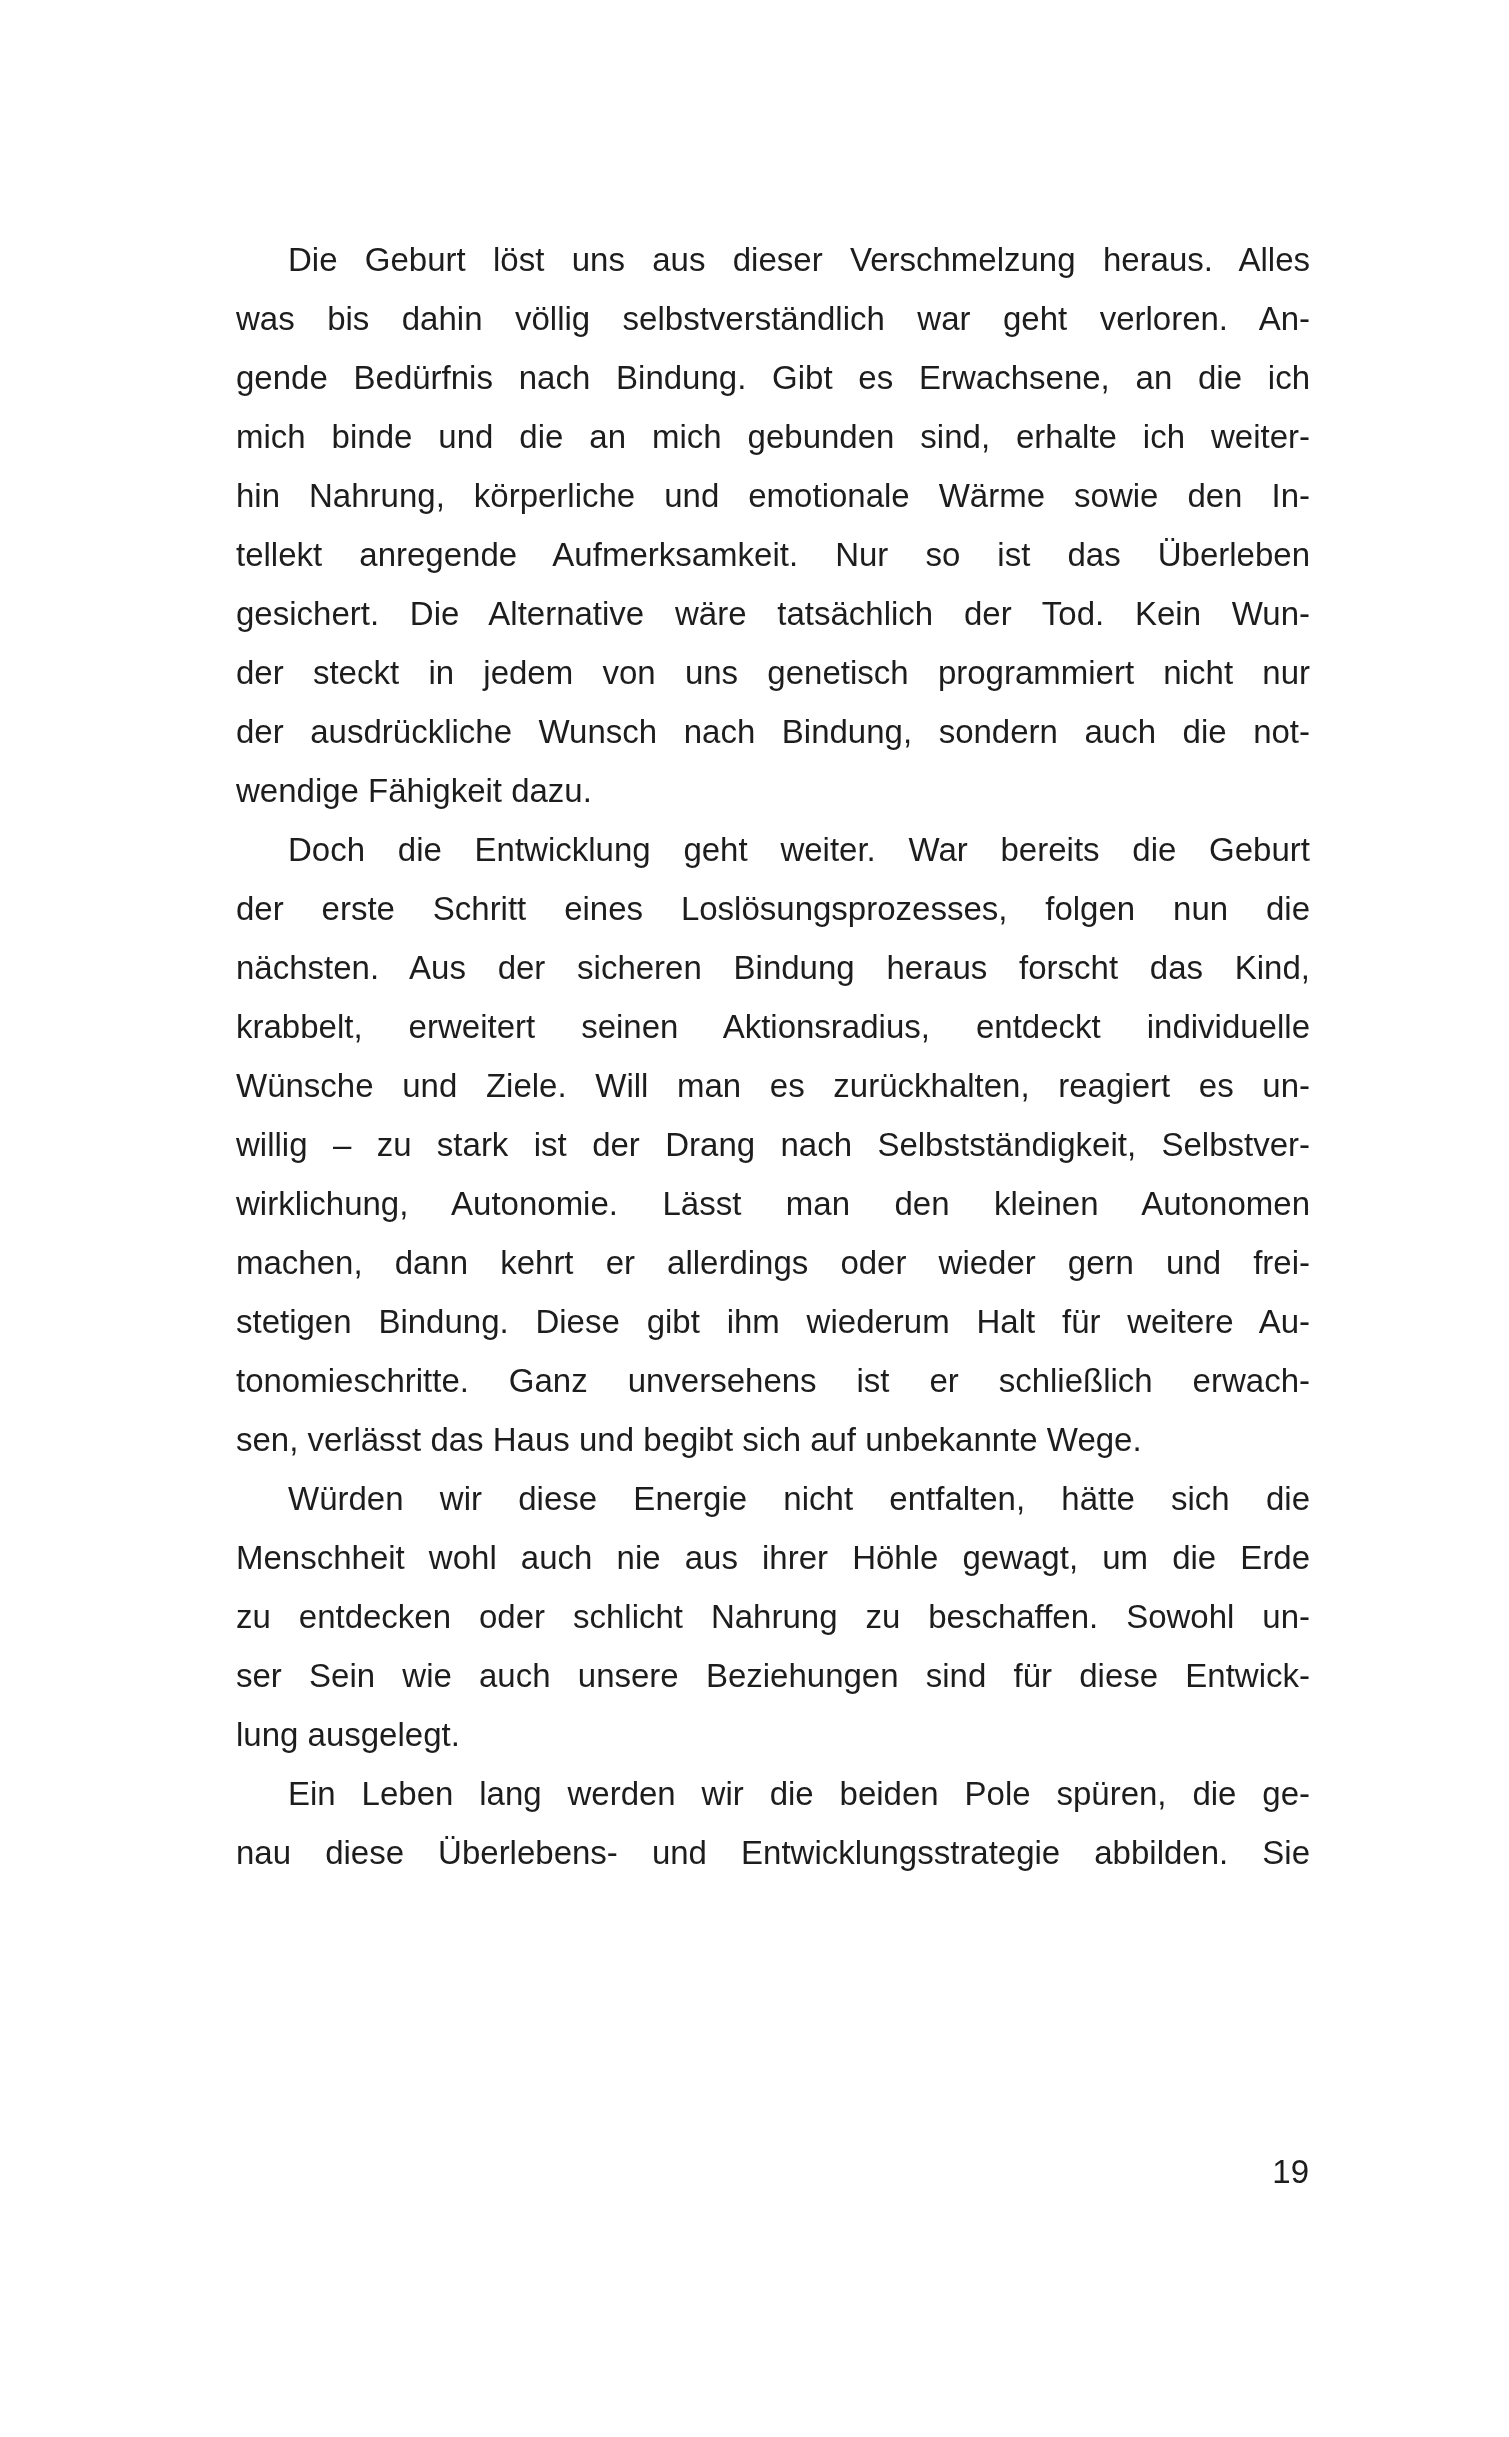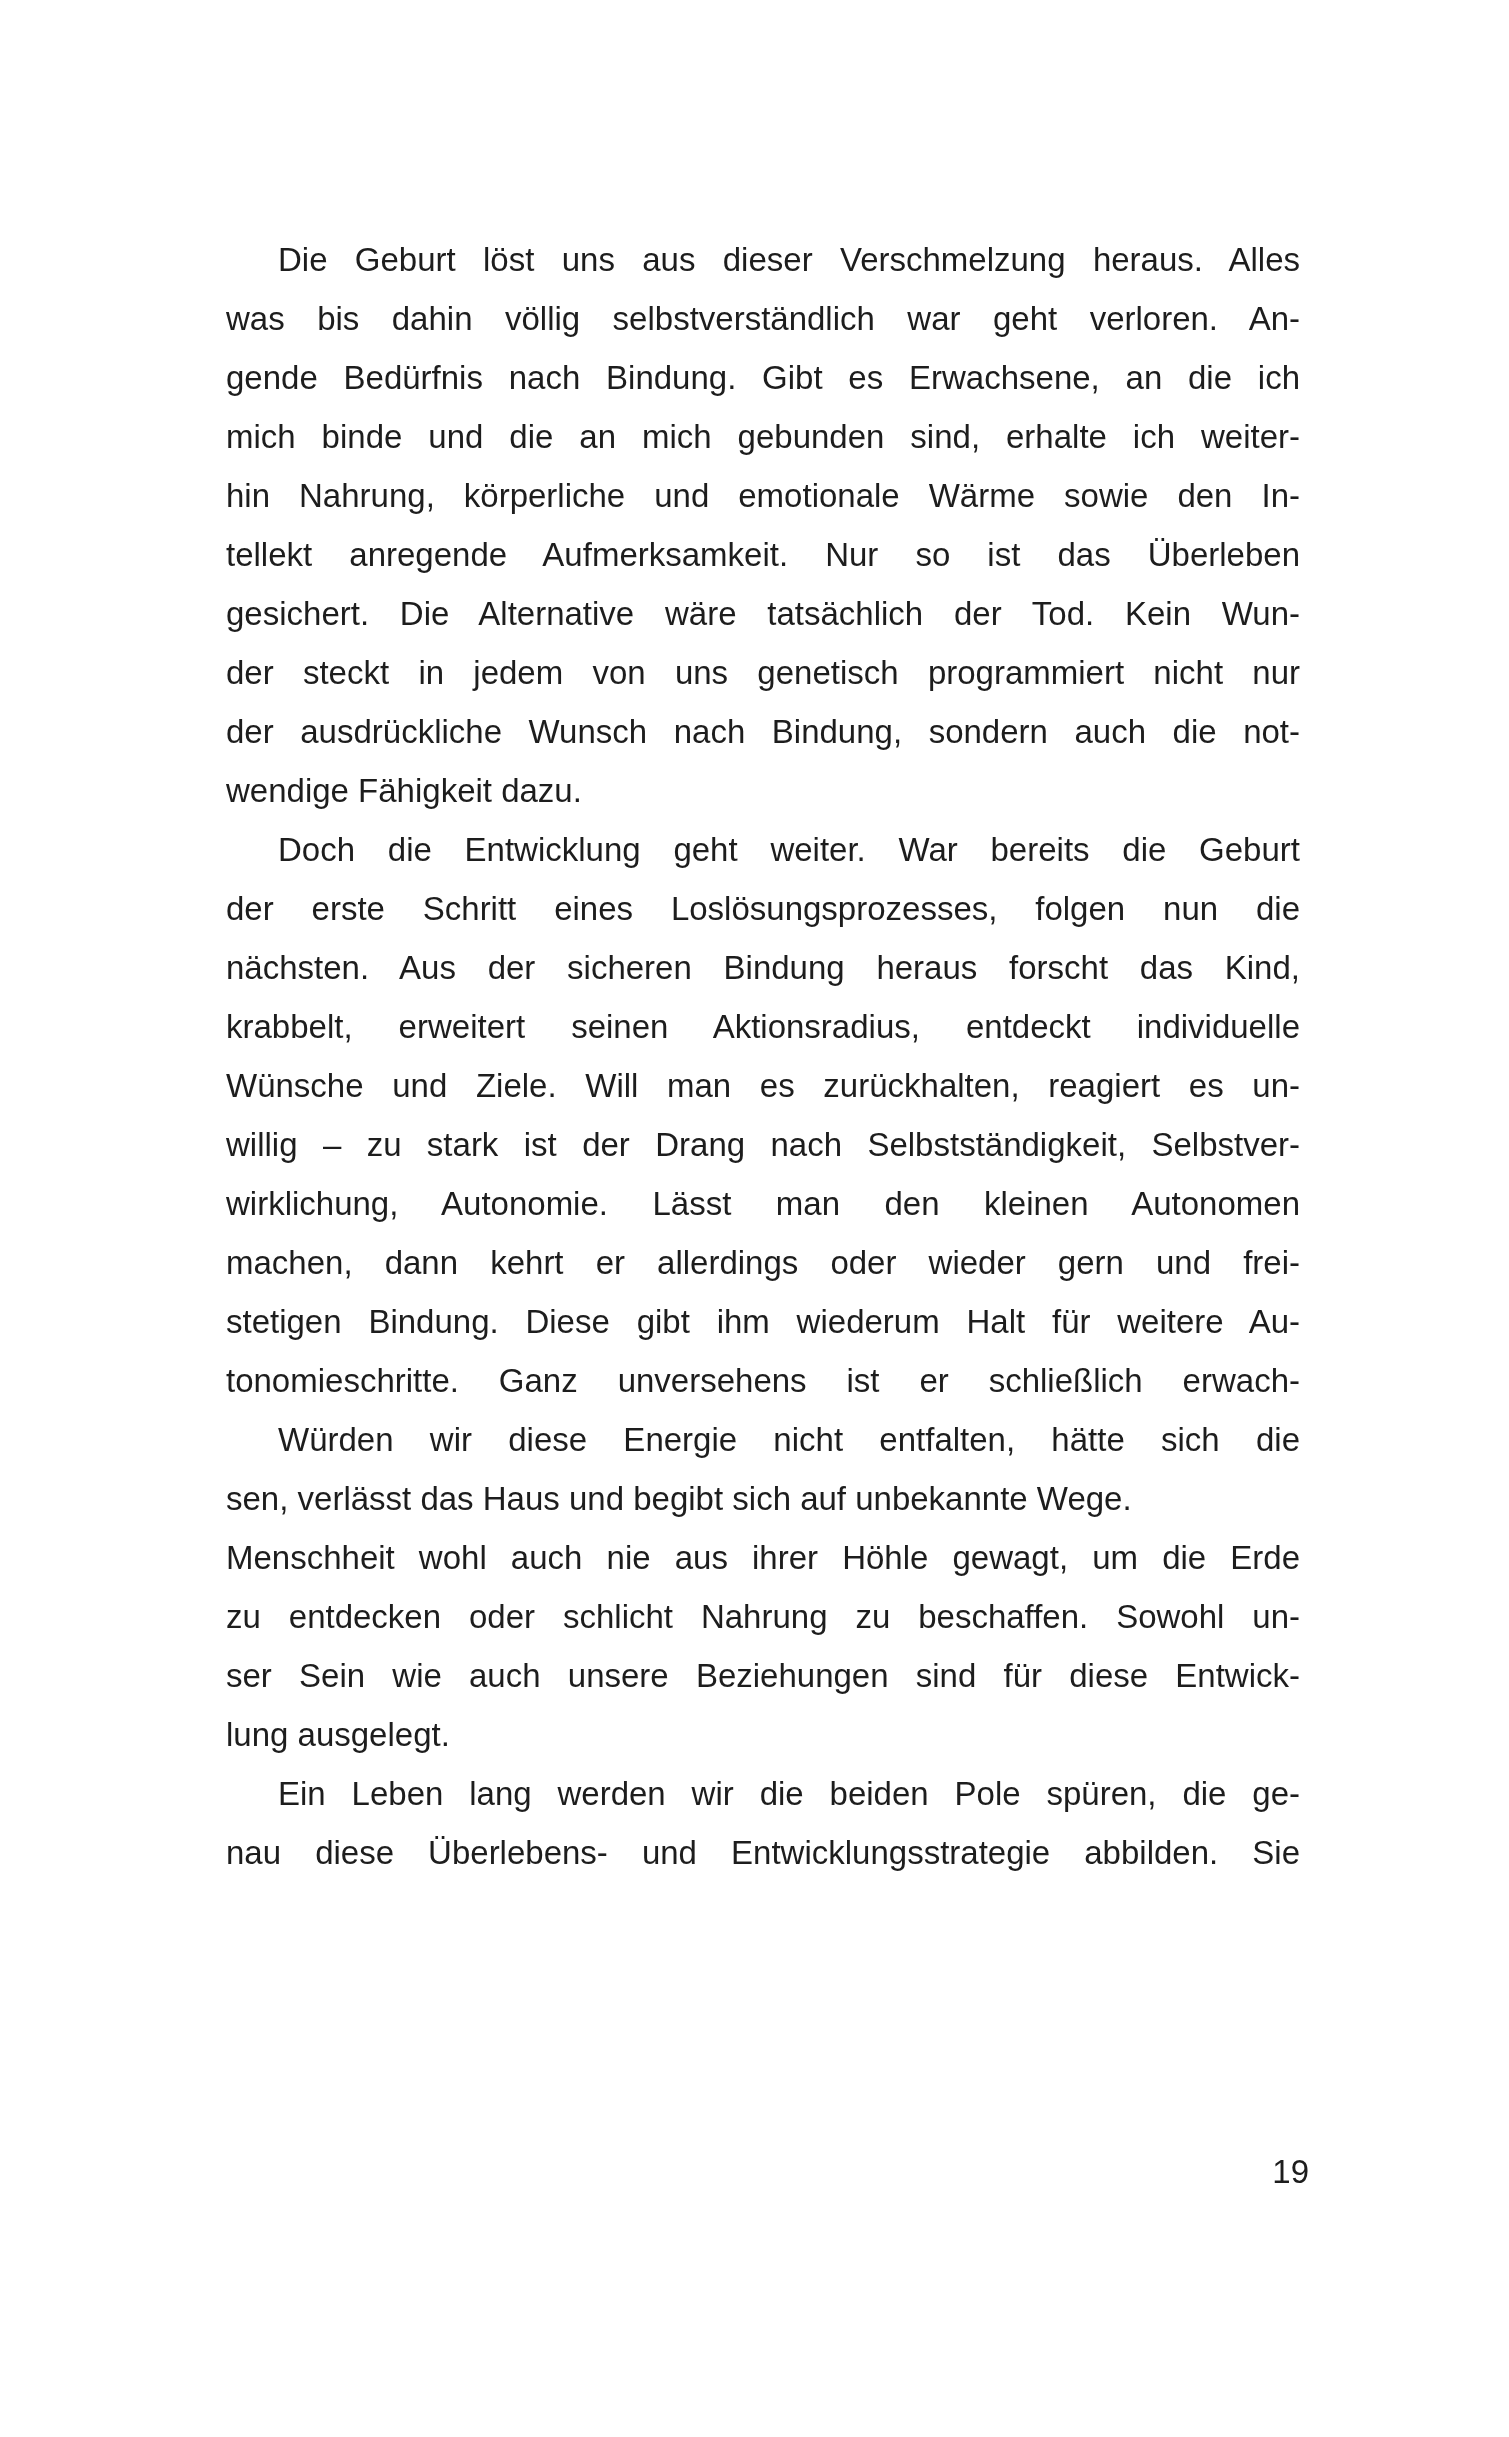--- a/index.html
+++ b/index.html
@@ -12,21 +12,21 @@
     position: relative;
     width: 1509px;
     height: 2438px;
     background: #ffffff;
     font-family: "Liberation Sans", sans-serif;
     color: #1d1d1d;
     overflow: hidden;
   }
   .text-block {
     position: absolute;
-    left: 226px;
+    left: 236px;
     top: 230px;
     width: 1074px;
     font-size: 33px;
     line-height: 59px;
     font-weight: 400;
   }
   .line {
     text-align: justify;
     text-align-last: justify;
   }
@@ -65,22 +65,22 @@
       <div class="line first">Doch die Entwicklung geht weiter. War bereits die Geburt</div>
       <div class="line">der erste Schritt eines Loslösungsprozesses, folgen nun die</div>
       <div class="line">nächsten. Aus der sicheren Bindung heraus forscht das Kind,</div>
       <div class="line">krabbelt, erweitert seinen Aktionsradius, entdeckt individuelle</div>
       <div class="line">Wünsche und Ziele. Will man es zurückhalten, reagiert es un-</div>
       <div class="line">willig – zu stark ist der Drang nach Selbstständigkeit, Selbstver-</div>
       <div class="line">wirklichung, Autonomie. Lässt man den kleinen Autonomen</div>
       <div class="line">machen, dann kehrt er allerdings oder wieder gern und frei-</div>
       <div class="line">stetigen Bindung. Diese gibt ihm wiederum Halt für weitere Au-</div>
       <div class="line">tonomieschritte. Ganz unversehens ist er schließlich erwach-</div>
+      <div class="line para-end">sen, verlässt das Haus und begibt sich auf unbekannte Wege.</div>
       <div class="line first">Würden wir diese Energie nicht entfalten, hätte sich die</div>
-      <div class="line para-end">sen, verlässt das Haus und begibt sich auf unbekannte Wege.</div>
       <div class="line">Menschheit wohl auch nie aus ihrer Höhle gewagt, um die Erde</div>
       <div class="line">zu entdecken oder schlicht Nahrung zu beschaffen. Sowohl un-</div>
       <div class="line">ser Sein wie auch unsere Beziehungen sind für diese Entwick-</div>
       <div class="line para-end">lung ausgelegt.</div>
       <div class="line first">Ein Leben lang werden wir die beiden Pole spüren, die ge-</div>
       <div class="line">nau diese Überlebens- und Entwicklungsstrategie abbilden. Sie</div>
     </section>
   <footer class="page-number">19</footer>
 </main>
 

